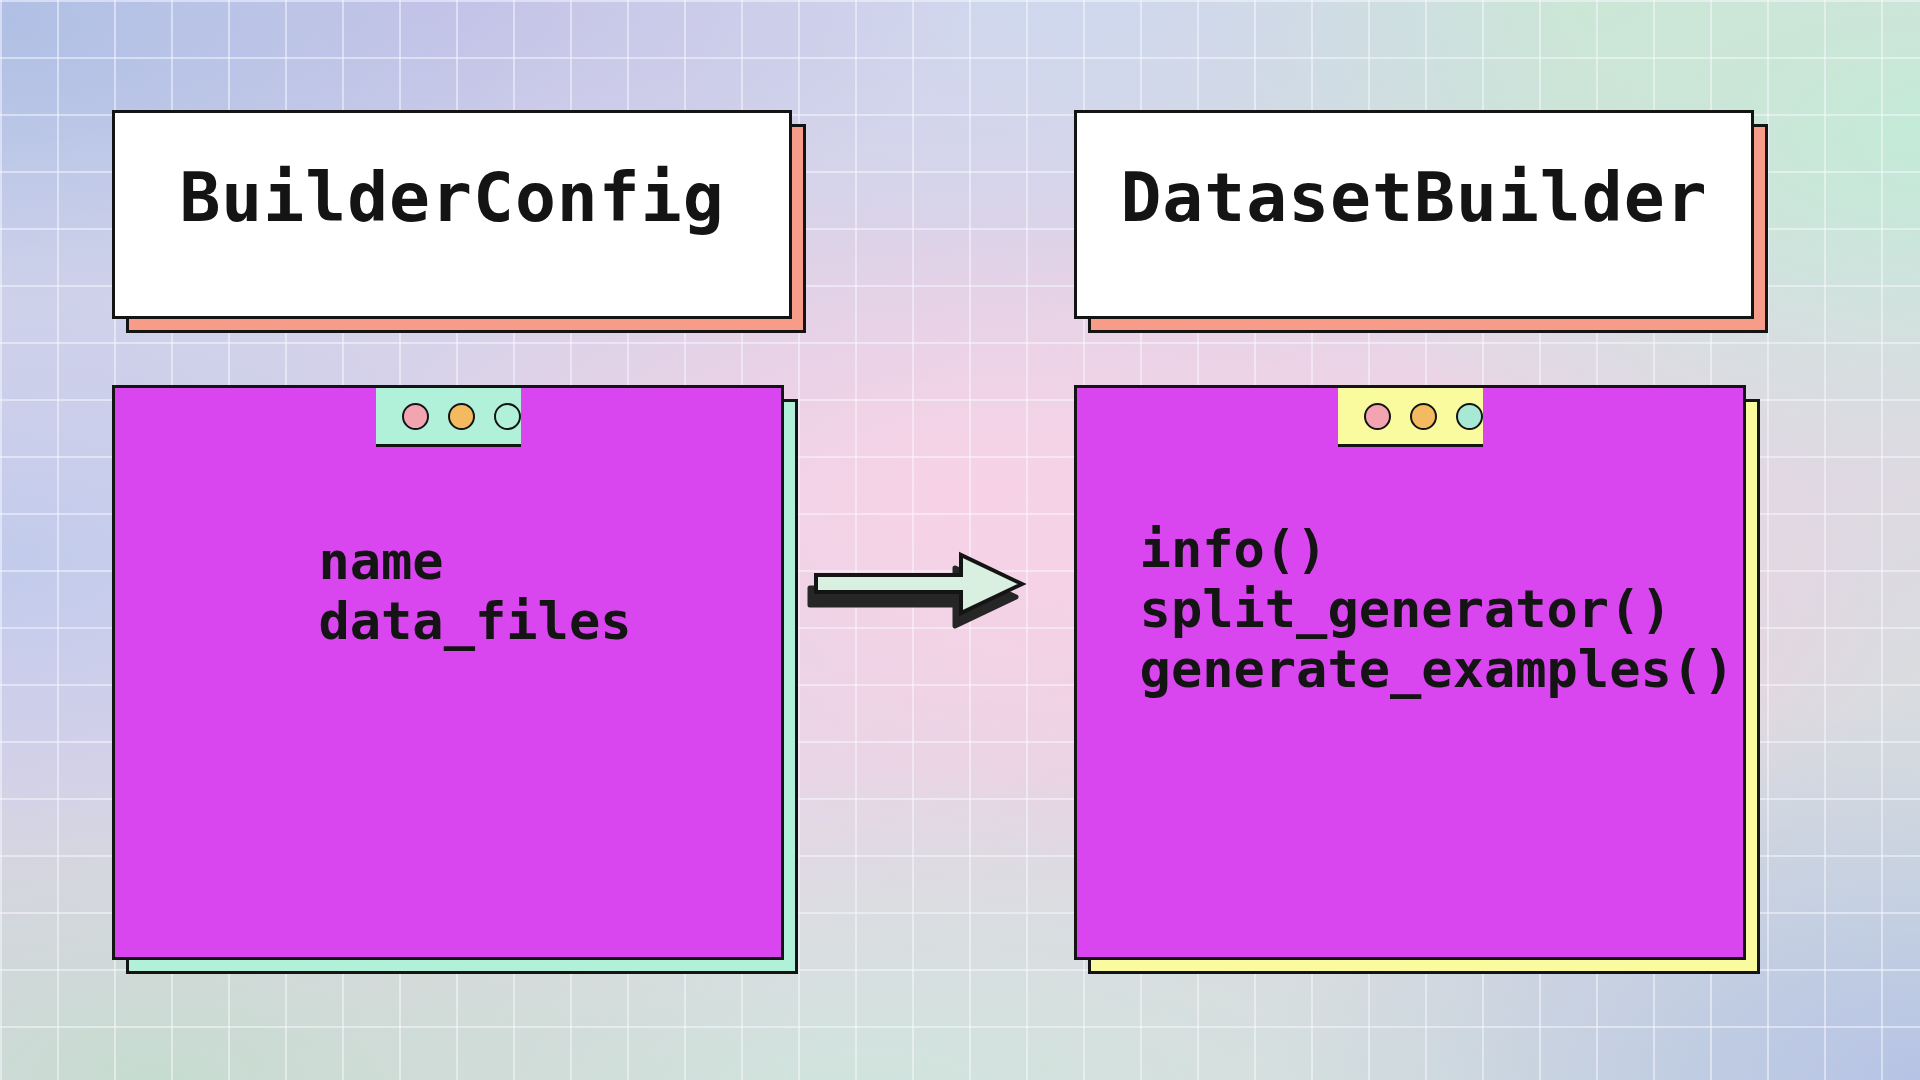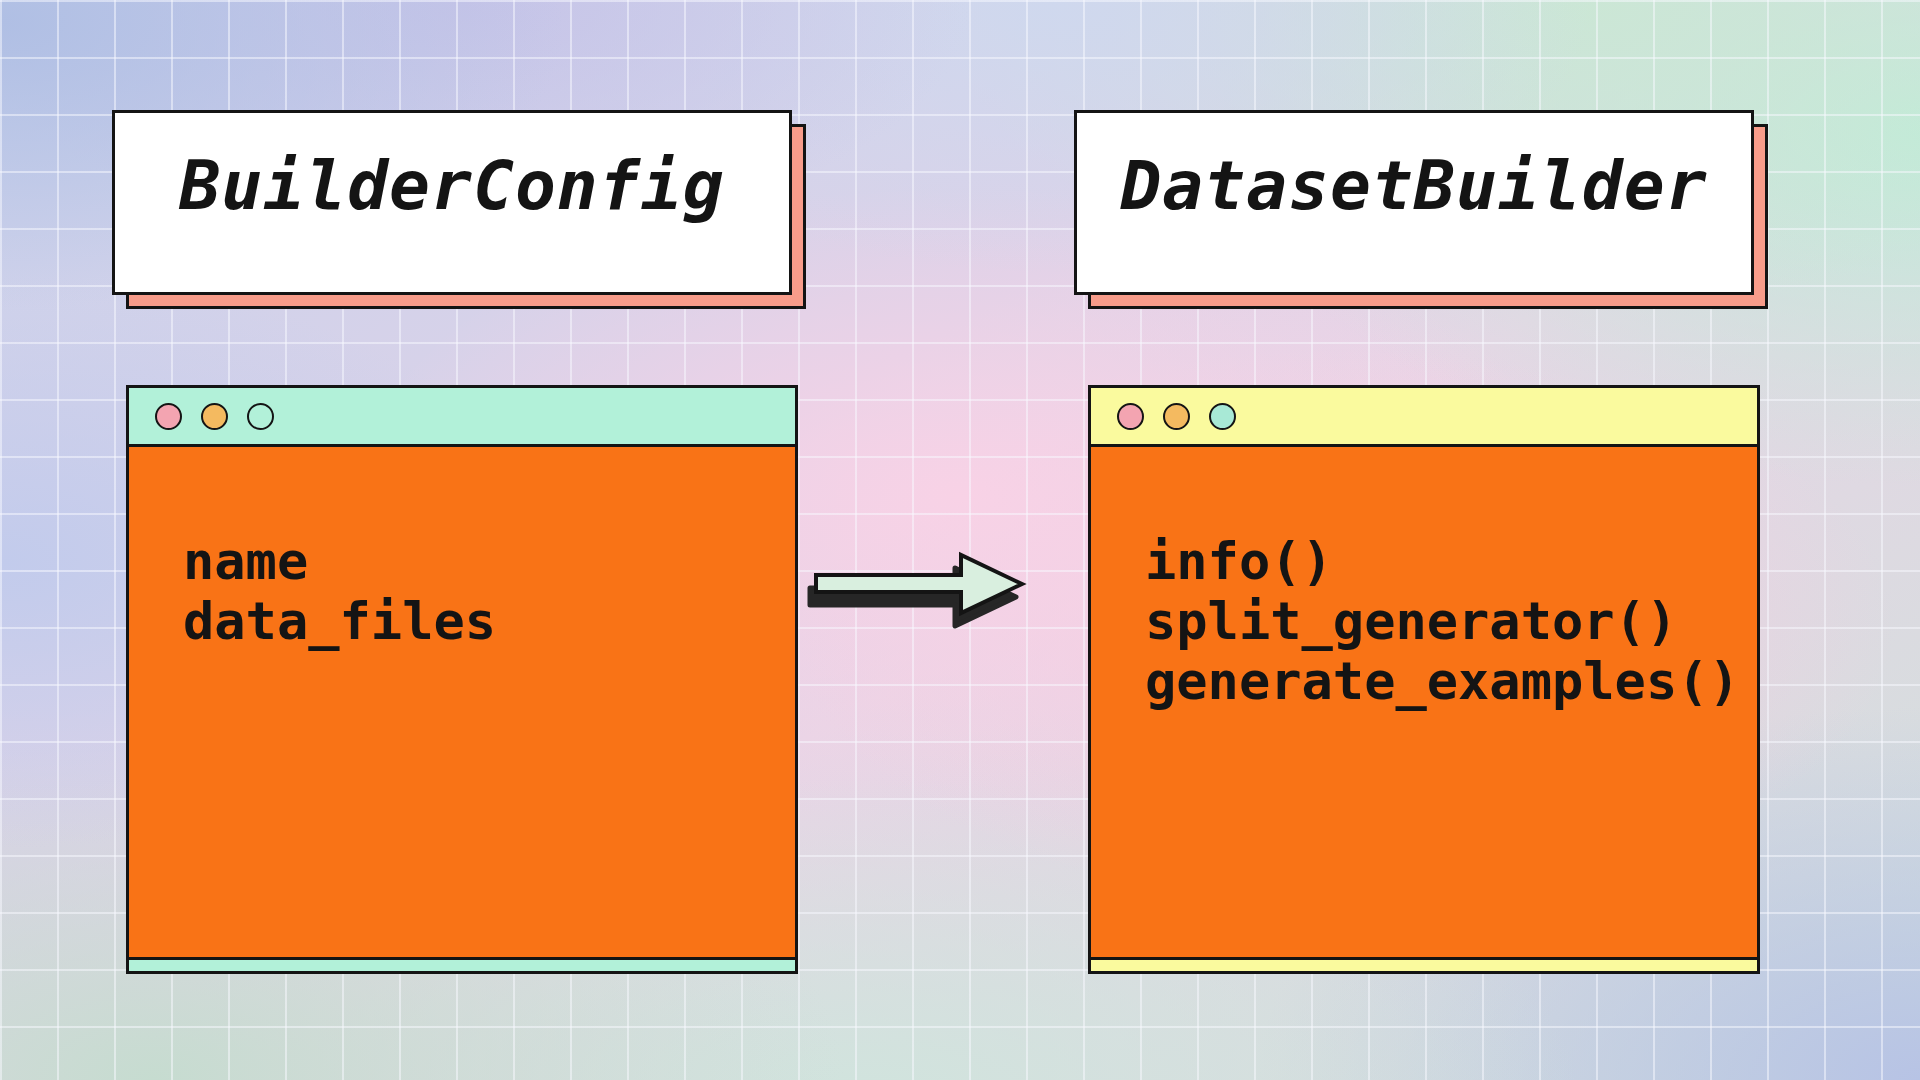--- a/index.html
+++ b/index.html
@@ -26,21 +26,21 @@
 
   .grid {
     position:absolute; inset:0;
     background:
       repeating-linear-gradient(to right,  rgba(248,249,255,.5) 0 2px, transparent 2px 57px),
       repeating-linear-gradient(to bottom, rgba(248,249,255,.5) 0 2px, transparent 2px 57px);
     pointer-events:none;
   }
 
   
-  .tcard { position:absolute; width:680px; height:185px;font-style:italic; }
+  .tcard { position:absolute; width:680px; height:209px; }
   .tcard-shadow {
     position:absolute; left:14px; top:14px; width:100%; height:100%;
     border:3px solid var(--ink);
   }
   .shadow-salmon { background:var(--salmon); }
   .tcard-face {
     position:absolute; left:0; top:0; width:100%; height:100%;
     background:#ffffff; border:3px solid var(--ink);
     display:flex; align-items:center; justify-content:center;
     padding-bottom:34px;
@@ -49,23 +49,23 @@
 
   
   .win { position:absolute; width:672px; height:575px; }
   .win-shadow {
     position:absolute; left:14px; top:14px; width:100%; height:100%;
     border:3px solid var(--ink);
   }
   .shadow-mint   { background:var(--mint); }
   .shadow-yellow { background:var(--yellow); }
   .win-face {
-    position:absolute; left:14px; top:0; width:100%; height:100%;
-    background:#f97316; border:3px solid var(--ink);
-    display:flex; flex-direction:column;
+    position:absolute; left:0; top:0; width:100%; height:100%;
+    background:#d946ef; border:3px solid var(--ink);
+    display:flex; flex-direction:column;align-items:center;
   }
   .win-header {
     height:59px; flex:0 0 59px;
     border-bottom:3px solid var(--ink);
     display:flex; align-items:center; gap:19px; padding-left:26px;
   }
   .header-mint   { background:var(--mint); }
   .header-yellow { background:var(--yellow); }
   .dot {
     width:27px; height:27px; border-radius:50%;
@@ -75,21 +75,21 @@
   .dot-orange { background:var(--dot-orange); }
   .dot-mint   { background:var(--dot-mint); }
   .dot-hollow { background:transparent; }
 
   .win-body {
     list-style:none; padding-left:54px;
     font-size:52px; font-weight:bold; color:var(--ink);
   }
   .win-body li { line-height:60px; white-space:pre; }
   .attrs   { padding-top:84px; }
-  .methods { padding-top:72px;margin-top:12px; }
+  .methods { padding-top:72px; }
 
   
   .arrow { position:absolute; overflow:visible; }
   .arrow-shadow-path { fill:var(--arrow-shadow); stroke:var(--arrow-shadow); stroke-width:5; stroke-linejoin:round; }
   .arrow-main-path   { fill:var(--arrow-fill); stroke:var(--ink); stroke-width:4; }
 </style>
 </head>
 <body>
 
 <div class="stage">

